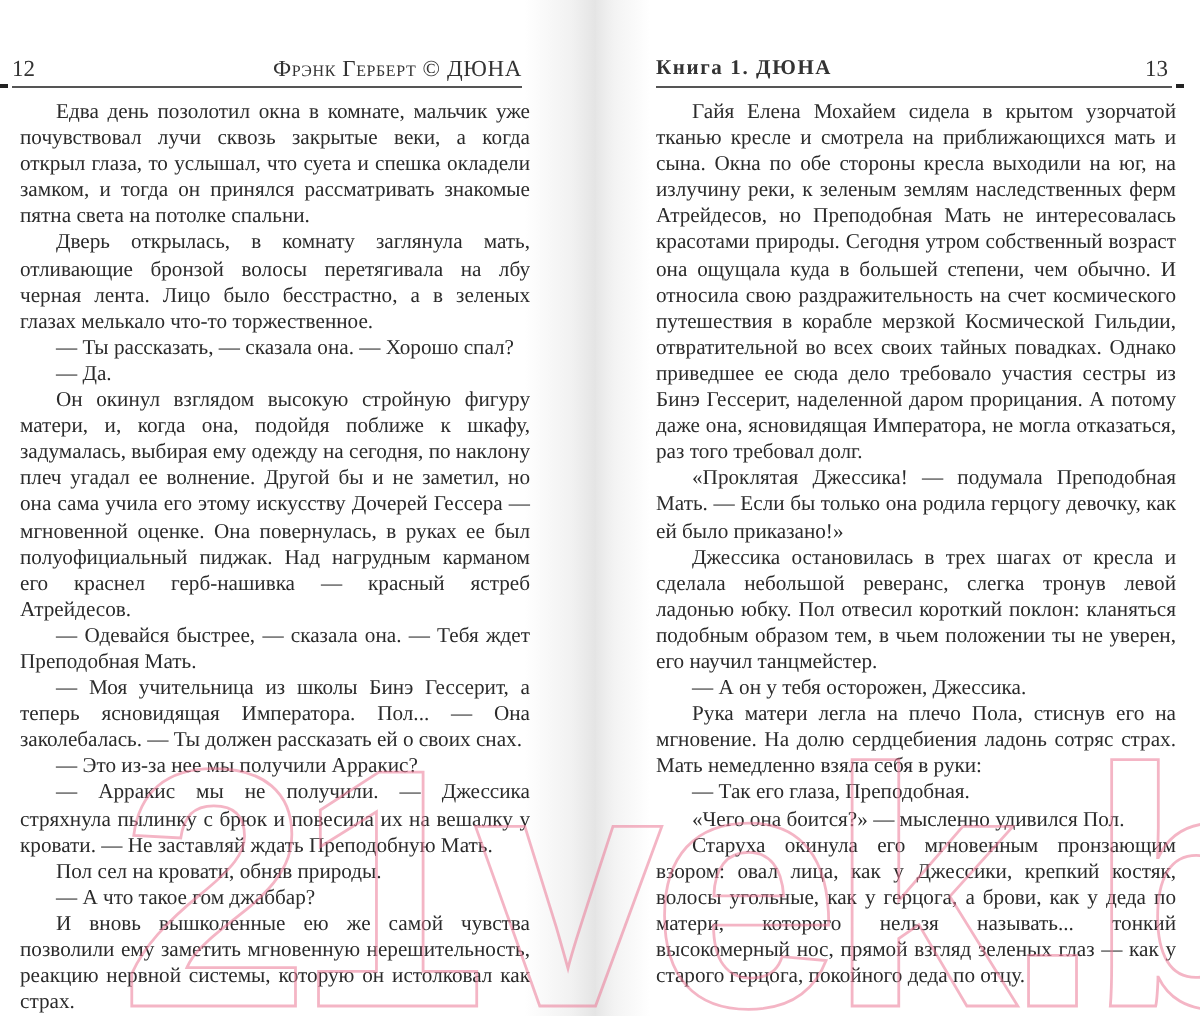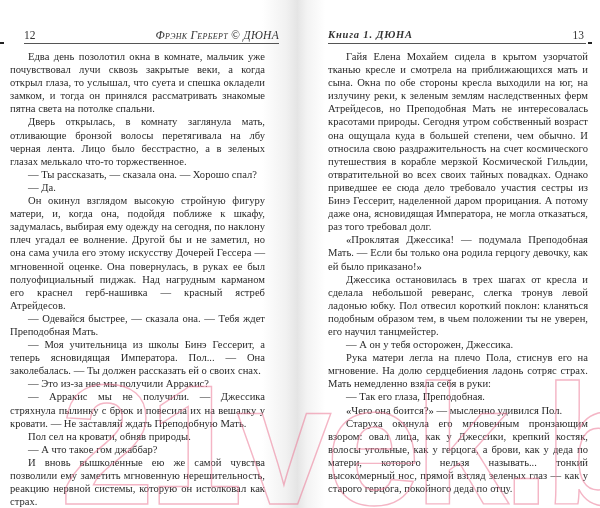--- a/index.html
+++ b/index.html
@@ -2,26 +2,26 @@
 <html><head>
 <meta charset="utf-8">
 <style>
   html, body { margin:0; padding:0; }
   body { width:600px; height:508px; position:relative; overflow:hidden; background:#fff;
          font-family:"Liberation Serif","DejaVu Serif",serif; color:#2a2a2a; }
   .page { position:absolute; top:0; height:508px; }
   .page.left { left:0; width:298px; background:linear-gradient(to right,#fff 0%,#fff 88%,#f1f1f1 96%,#e4e4e4 100%); }
   .page.right { left:298px; width:302px; background:linear-gradient(to right,#e6e6e6 0%,#f3f3f3 3%,#fff 9%,#fff 100%); }
   .header { position:absolute; top:29px; height:14px; font-size:11.5px; color:#333; border-bottom:1px solid #555; }
-  .left .header { left:24px; width:255px; }
+  .left .header { left:6px; width:255px; }
   .right .header { left:30px; width:258px;text-align:right; }
   .header .pnum { position:absolute; top:0; }
   .left .header .pnum { left:0; }
   .right .header .pnum { right:2px; }
-  .header .run { position:absolute; top:0; letter-spacing:0.3px;font-style:italic; }
+  .header .run { position:absolute; top:0; letter-spacing:0.3px; }
   .left .header .run { right:0; font-variant:small-caps; }
   .right .header .run { left:0; font-weight:bold; letter-spacing:0.8px; font-size:10.5px; }
   .marker { position:absolute; top:42px; width:4px; height:2px; background:#222; }
   .left .marker { left:0; }
   .right .marker { right:8px; }
   .body { position:absolute; top:50px; font-size:10.6px; line-height:13.1px; text-align:justify; hyphens:auto; }
   .left .body { left:10px; width:255px; }
   .right .body { left:30px; width:260px; }
   .body p { margin:0; text-indent:18px; }
   .watermark { position:absolute; left:60px; top:360px; font-family:"Liberation Sans",sans-serif; font-size:170px; font-weight:bold;

